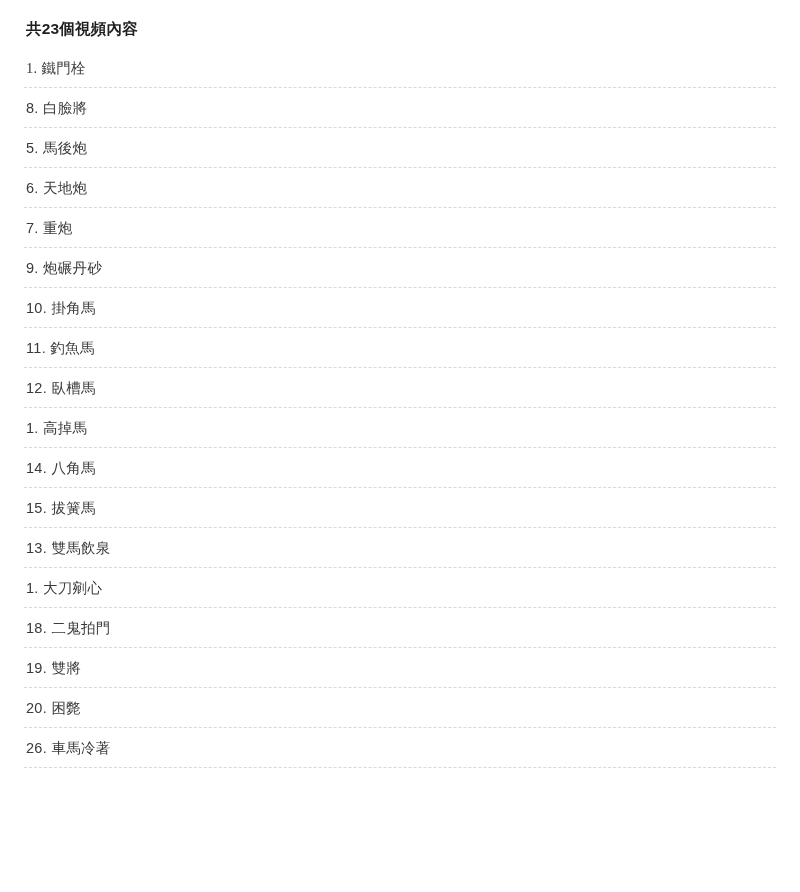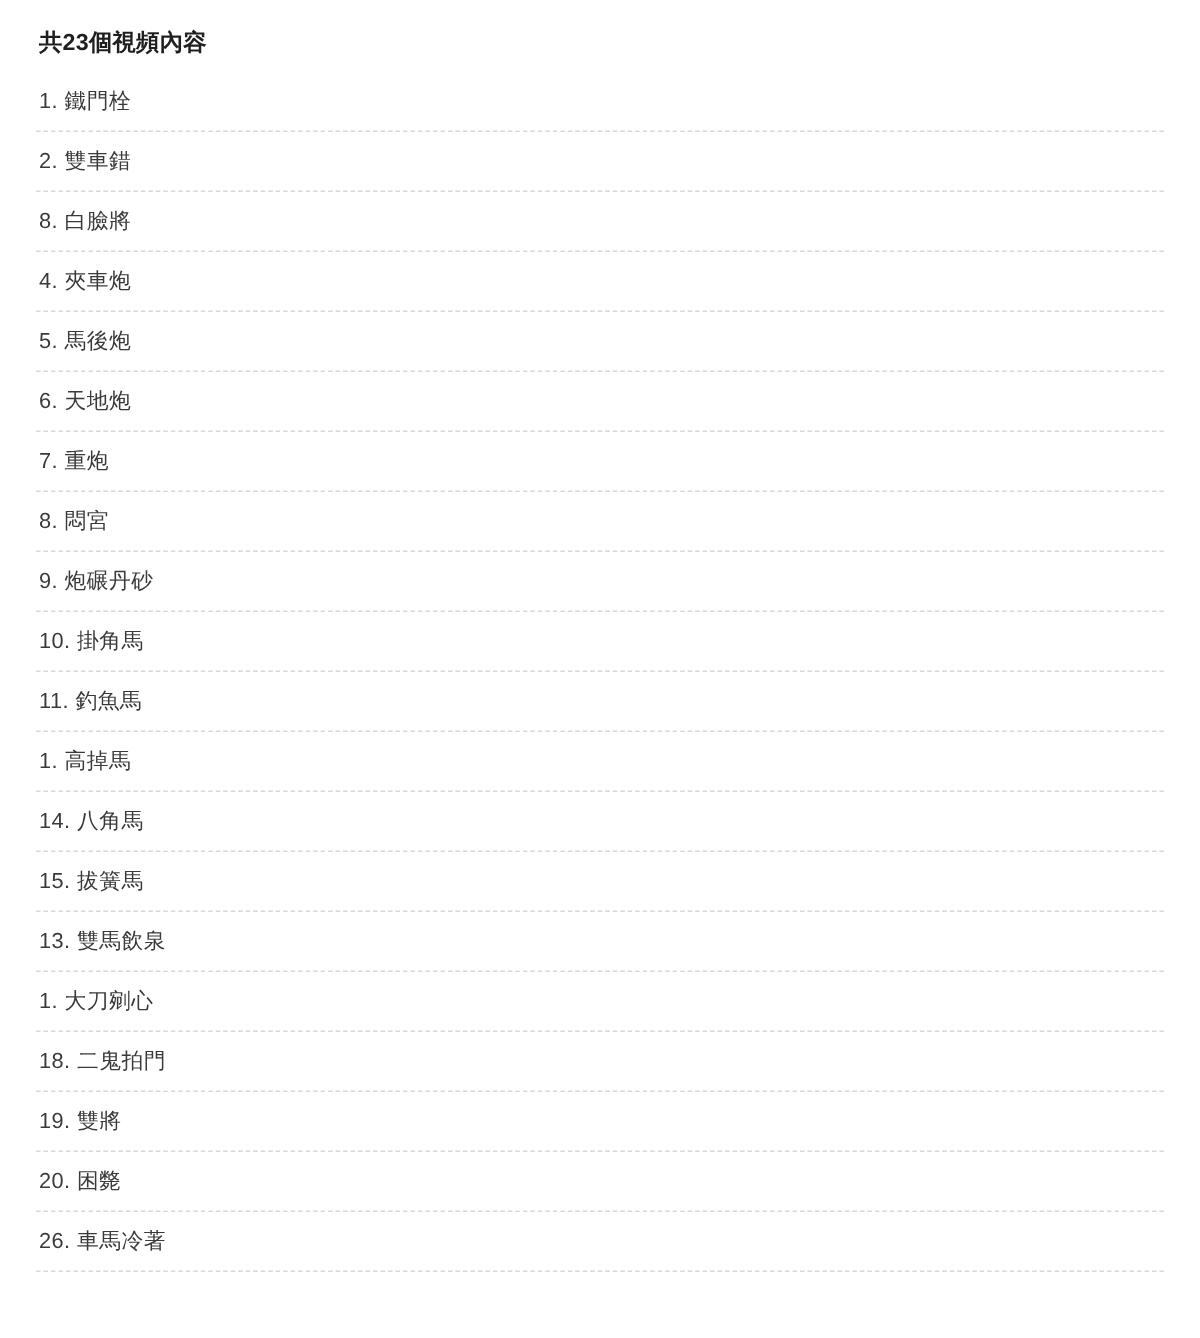--- a/index.html
+++ b/index.html
@@ -41,39 +41,38 @@
     line-height: 20px;
     padding: 10px 2px 9px 2px;
     border-bottom: 1px dashed #d8d8d8;
     white-space: nowrap;
     overflow: hidden;
     text-overflow: ellipsis;
     letter-spacing: 0.3px;
   }
   .video-item:first-child {
     border-top: none;
+    font-family: Liberation Serif, serif;
   }
 </style>
 </head>
 <body>
 
 <div class="page">
   <div class="list-title">共23個視頻內容</div>
   <ul class="video-list">
     <li class="video-item">1. 鐵門栓</li>
-    <li class="video-item">2. 雙車錯</li>
     <li class="video-item">8. 白臉將</li>
-    <li class="video-item">4. 夾車炮</li>
     <li class="video-item">5. 馬後炮</li>
     <li class="video-item">6. 天地炮</li>
     <li class="video-item">7. 重炮</li>
-    <li class="video-item">8. 悶宮</li>
     <li class="video-item">9. 炮碾丹砂</li>
     <li class="video-item">10. 掛角馬</li>
     <li class="video-item">11. 釣魚馬</li>
+    <li class="video-item">12. 臥槽馬</li>
     <li class="video-item">1. 高掉馬</li>
     <li class="video-item">14. 八角馬</li>
     <li class="video-item">15. 拔簧馬</li>
     <li class="video-item">13. 雙馬飲泉</li>
     <li class="video-item">1. 大刀剜心</li>
     <li class="video-item">18. 二鬼拍門</li>
     <li class="video-item">19. 雙將</li>
     <li class="video-item">20. 困斃</li>
     <li class="video-item">26. 車馬冷著</li>
   </ul>

